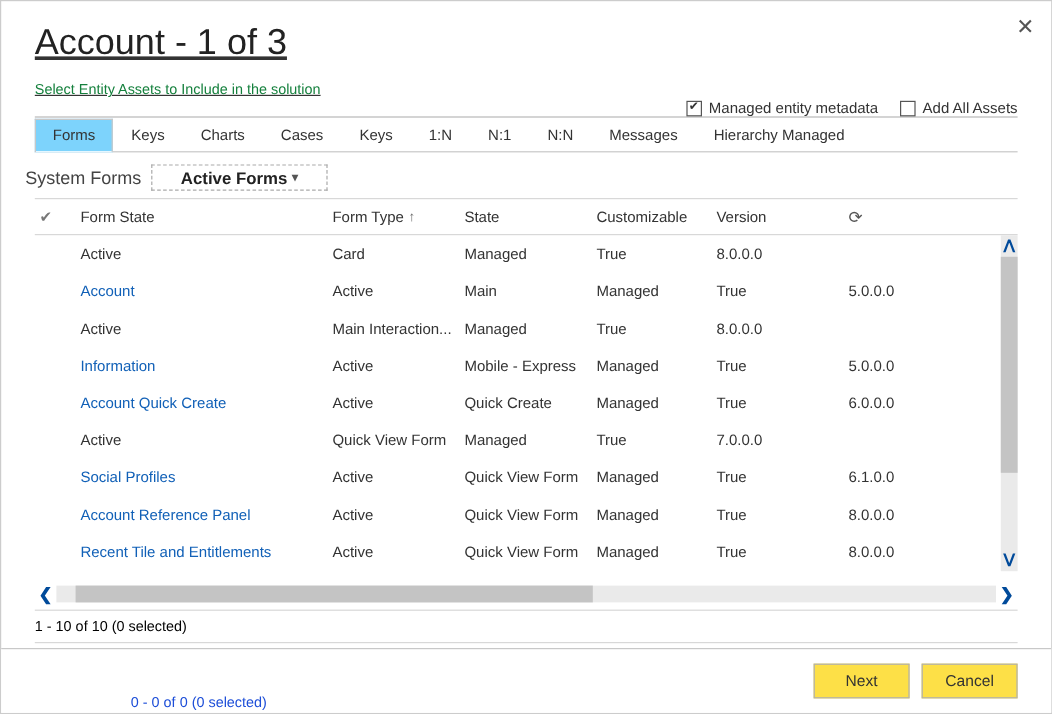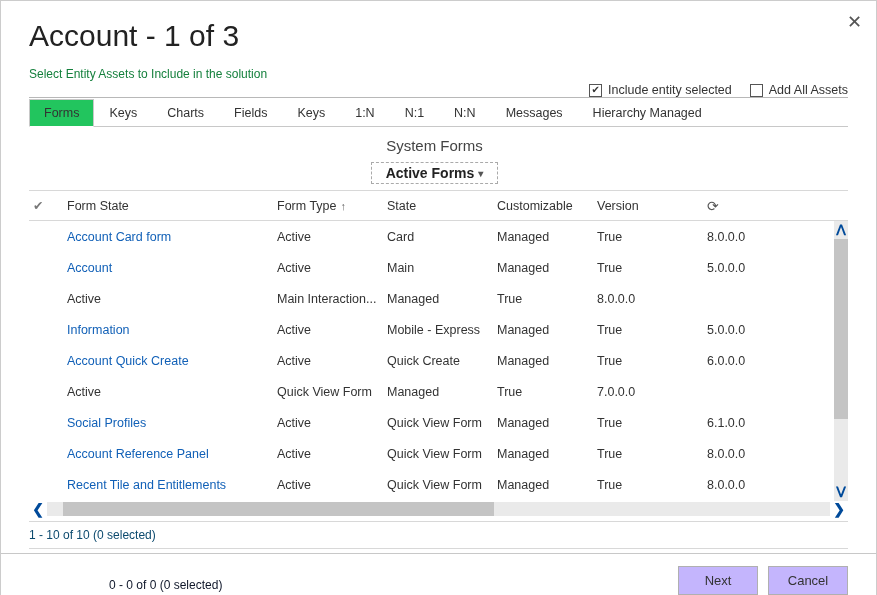--- a/index.html
+++ b/index.html
@@ -25,20 +25,21 @@
 .close-x {
   position: absolute;
   top: 10px;
   right: 14px;
   font-size: 18px;
   color: #555;
   cursor: pointer;
 }
 .header {
   padding: 18px 32px 8px 28px;
+  text-decoration: underline;
 }
 .title {
   font-size: 30px;
   font-weight: 300;
   color: #222;
 }
 .subtitle {
   font-size: 12px;
   color: #15803d;
   margin-top: 14px;
@@ -81,38 +82,37 @@
   padding: 6px 14px;
   border: 1px solid transparent;
   border-bottom: none;
   font-size: 12.5px;
   color: #333;
   cursor: pointer;
   position: relative;
   top: 1px;
 }
 .tab.active {
-  background: #22c55e;
+  background: #7dd3fc;
   border-color: #c8c8c8;
   border-bottom: 1px solid #fff;
 }
 .subhead {
   display: flex;
   align-items: center;
   gap: 8px;
   margin: 10px 28px 6px 20px;
-  flex-direction: column;
 }
 .subhead-label {
   font-size: 15px;
   color: #444;
 }
 .filter-dd {
   border: 1px dashed #aaa;
-  padding: 2px 14px;
+  padding: 2px 24px;
   font-size: 14px;
   font-weight: 600;
   color: #222;
   cursor: pointer;
   display: inline-flex;
   align-items: center;
   gap: 4px;
 }
 .grid-wrap {
   margin: 0 28px;
@@ -207,81 +207,81 @@
   font-size: 14px;
   font-weight: bold;
   width: 18px;
   text-align: center;
   cursor: pointer;
 }
 .status-line {
   margin: 4px 28px;
   padding: 6px 0;
   font-size: 12px;
-  color: #0c4a6e;
+  color: #000000;
   border-top: 1px solid #d8d8d8;
   border-bottom: 1px solid #d8d8d8;
 }
 .footer {
   margin-top: auto;
   border-top: 1px solid #c8c8c8;
   padding: 12px 28px;
   display: flex;
   justify-content: flex-end;
   gap: 10px;
   background: #fff;
 }
 .btn {
   min-width: 80px;
   padding: 6px 16px;
   border: 1px solid #b0b0b0;
-  background: #c4b5fd;
+  background: #fde047;
   font-size: 13px;
   cursor: pointer;
   text-align: center;
 }
 .ghost-status {
   position: absolute;
   left: 108px;
   bottom: 2px;
   font-size: 12px;
-  color: #0f172a;
+  color: #1d4ed8;
 }
 .sort-arrow { font-size: 11px; color: #666; }
 .dd-chev { font-size: 10px; color: #555; }
 </style>
 </head>
 <body>
 
 <div class="dialog">
   <div class="close-x">✕</div>
 
   <div class="header">
     <div class="title">Account - 1 of 3</div>
     <div class="subtitle">Select Entity Assets to Include in the solution</div>
   </div>
 
   <div class="header-right">
     <label class="chk">
       <span class="chkbox">✔</span>
-      <span>Include entity selected</span>
+      <span>Managed entity metadata</span>
     </label>
     <label class="chk">
       <span class="chkbox"></span>
       <span>Add All Assets</span>
     </label>
   </div>
 
   <div class="divider"></div>
 
   <div class="tabs" id="tabs">
       <div class="tab active">Forms</div>
       <div class="tab">Keys</div>
       <div class="tab">Charts</div>
-      <div class="tab">Fields</div>
+      <div class="tab">Cases</div>
       <div class="tab">Keys</div>
       <div class="tab">1:N</div>
       <div class="tab">N:1</div>
       <div class="tab">N:N</div>
       <div class="tab">Messages</div>
       <div class="tab">Hierarchy Managed</div>
     </div>
 
   <div class="subhead">
     <span class="subhead-label">System Forms</span>
@@ -311,21 +311,20 @@
           <span>Version</span>
         </div>
       <div class="grid-header-cell refresh-col">⟳</div>
     </div>
     <div class="grid-body" id="grid-body">
       <div class="scroll-up">ᐱ</div>
       <div class="scroll-thumb"></div>
       <div class="scroll-down">ᐯ</div>
     <div class="grid-row">
           <div class="grid-cell check-col"></div>
-          <div class="grid-cell link">Account Card form</div>
           <div class="grid-cell">Active</div>
           <div class="grid-cell">Card</div>
           <div class="grid-cell">Managed</div>
           <div class="grid-cell">True</div>
           <div class="grid-cell">8.0.0.0</div>
           <div class="grid-cell"></div>
         </div>
         <div class="grid-row">
           <div class="grid-cell check-col"></div>
           <div class="grid-cell link">Account</div>

